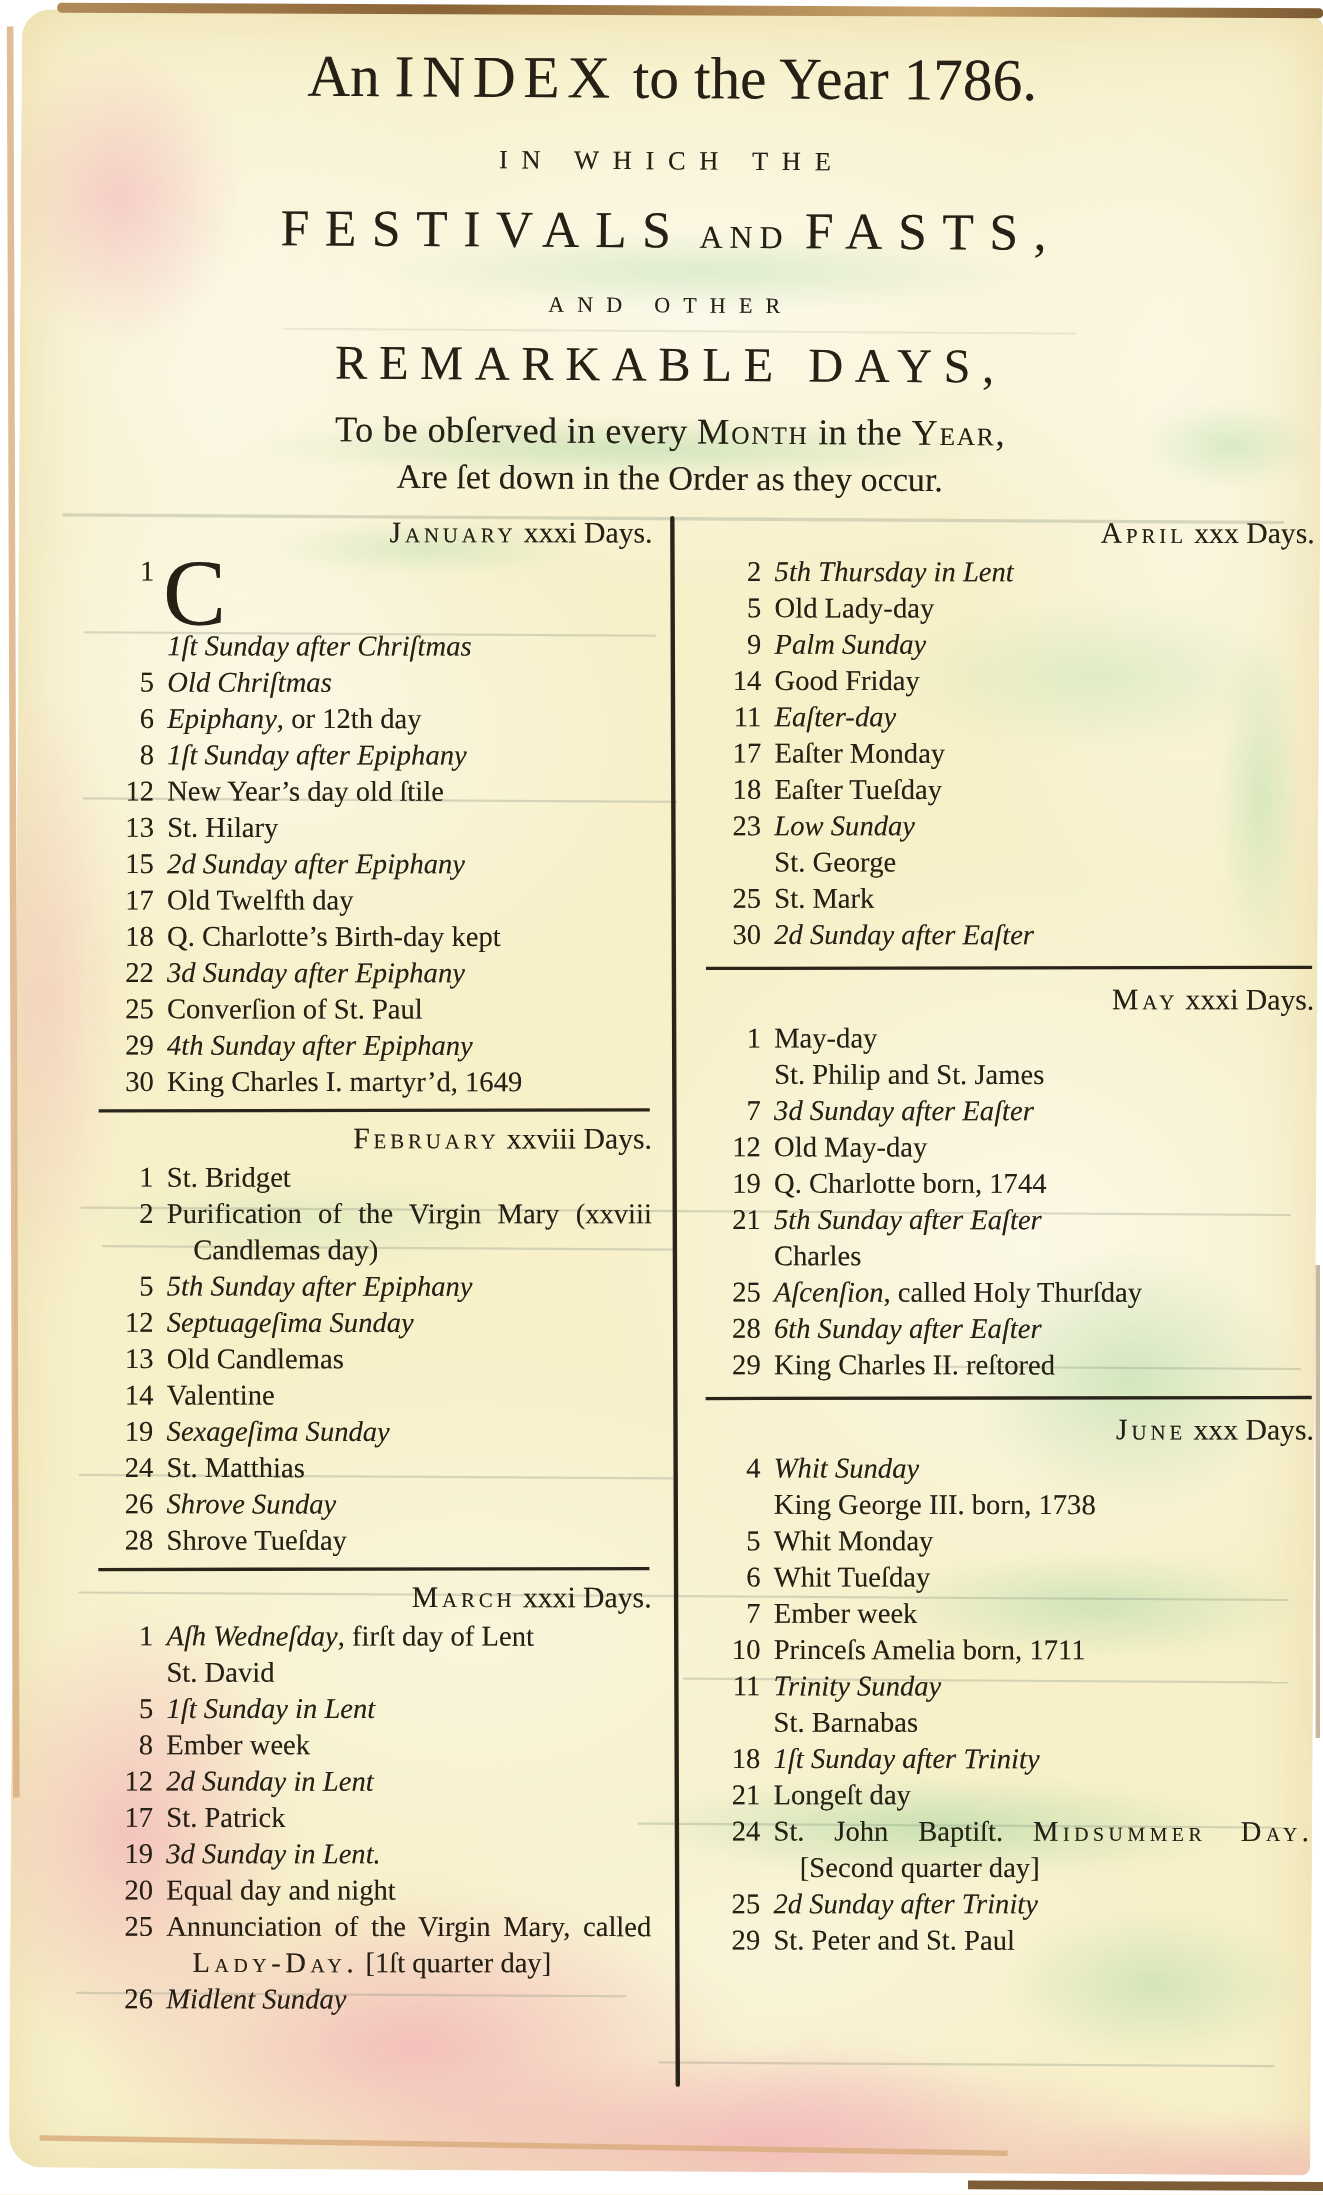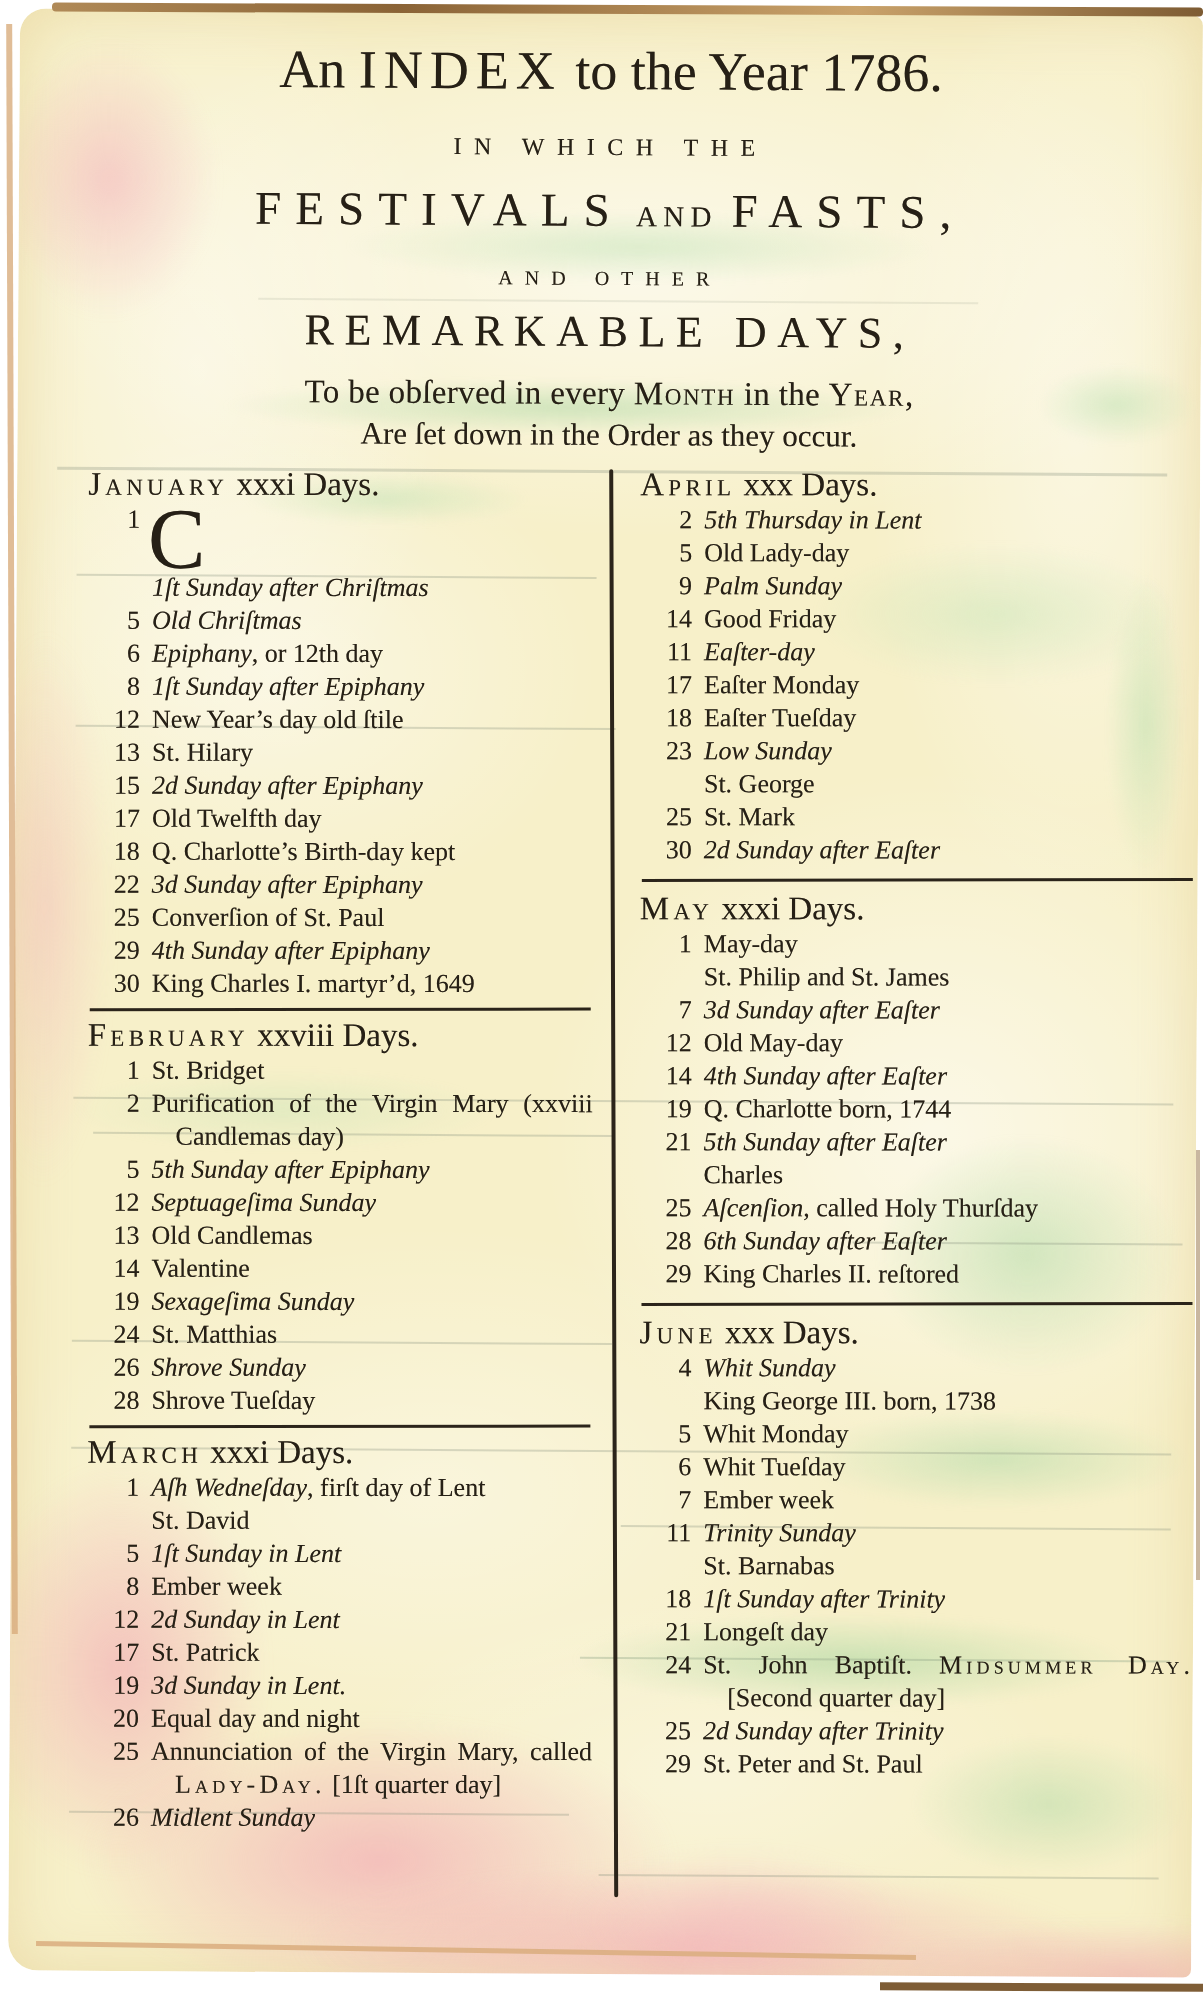--- a/index.html
+++ b/index.html
@@ -52,21 +52,21 @@
   .columns{
     position:relative;margin:14px 15px 0 71px;
     display:grid;grid-template-columns:505px 555px;column-gap:47px;
     transform:rotate(-0.3deg);transform-origin:50% 0;
   }
   .divider{
     position:absolute;left:521px;top:2px;height:1428px;width:4px;
     background:#2b241a;border-radius:2px;
     transform:rotate(-0.25deg);transform-origin:50% 0;z-index:4;
   }
-  .month-heading{text-align:left;font-size:33px;line-height:34px;margin-bottom:2px;}
+  .month-heading{text-align:right;font-size:27px;line-height:34px;margin-bottom:2px;}
   .entries{list-style:none;margin:0;padding:0;}
   .entry{
     padding-left:88px;text-indent:-88px;text-align:justify;
     font-size:26px;line-height:33px;
   }
   .entry .day{
     display:inline-block;width:52px;margin-right:12px;
     text-align:right;text-indent:0;
   }
   .entry-dropcap{display:flex;align-items:flex-start;padding-left:0;text-indent:0;}
@@ -213,38 +213,38 @@
             </ol>
           </section>
           <div class="section-rule"></div>
           <section class="month">
             <div class="month-heading"><span class="p-mc">May</span><span class="p-r"> xxxi Days.</span></div>
             <ol class="entries">
               <li class="entry"><span class="day">1</span><span class="etext"><span class="p-r">May-day</span></span></li>
               <li class="entry"><span class="day"></span><span class="etext"><span class="p-r">St. Philip and St. James</span></span></li>
               <li class="entry"><span class="day">7</span><span class="etext"><span class="p-i">3d Sunday after Eaſter</span></span></li>
               <li class="entry"><span class="day">12</span><span class="etext"><span class="p-r">Old May-day</span></span></li>
-              <li class="entry"><span class="day">14</span><span class="etext"><span class="p-i">4th Sunday after Eaſter</span></span></li>
               <li class="entry"><span class="day">19</span><span class="etext"><span class="p-r">Q. Charlotte born, 1744</span></span></li>
               <li class="entry"><span class="day">21</span><span class="etext"><span class="p-i">5th Sunday after Eaſter</span></span></li>
               <li class="entry"><span class="day"></span><span class="etext"><span class="p-r">Charles</span></span></li>
               <li class="entry"><span class="day">25</span><span class="etext"><span class="p-i">Aſcenſion</span><span class="p-r">, called Holy Thurſday</span></span></li>
               <li class="entry"><span class="day">28</span><span class="etext"><span class="p-i">6th Sunday after Eaſter</span></span></li>
               <li class="entry"><span class="day">29</span><span class="etext"><span class="p-r">King Charles II. reſtored</span></span></li>
             </ol>
           </section>
           <div class="section-rule"></div>
           <section class="month">
             <div class="month-heading"><span class="p-mc">June</span><span class="p-r"> xxx Days.</span></div>
             <ol class="entries">
               <li class="entry"><span class="day">4</span><span class="etext"><span class="p-i">Whit Sunday</span></span></li>
               <li class="entry"><span class="day"></span><span class="etext"><span class="p-r">King George III. born, 1738</span></span></li>
               <li class="entry"><span class="day">5</span><span class="etext"><span class="p-r">Whit Monday</span></span></li>
               <li class="entry"><span class="day">6</span><span class="etext"><span class="p-r">Whit Tueſday</span></span></li>
               <li class="entry"><span class="day">7</span><span class="etext"><span class="p-r">Ember week</span></span></li>
+              <li class="entry"><span class="day">10</span><span class="etext"><span class="p-r">Princeſs Amelia born, 1711</span></span></li>
               <li class="entry"><span class="day">11</span><span class="etext"><span class="p-i">Trinity Sunday</span></span></li>
               <li class="entry"><span class="day"></span><span class="etext"><span class="p-r">St. Barnabas</span></span></li>
               <li class="entry"><span class="day">18</span><span class="etext"><span class="p-i">1ſt Sunday after Trinity</span></span></li>
               <li class="entry"><span class="day">21</span><span class="etext"><span class="p-r">Longeſt day</span></span></li>
               <li class="entry"><span class="day">24</span><span class="etext"><span class="p-r">St. John Baptiſt. </span><span class="p-scsp">Midsummer Day.</span><span class="p-r"> [Second quarter day]</span></span></li>
               <li class="entry"><span class="day">25</span><span class="etext"><span class="p-i">2d Sunday after Trinity</span></span></li>
               <li class="entry"><span class="day">29</span><span class="etext"><span class="p-r">St. Peter and St. Paul</span></span></li>
             </ol>
           </section>
         </div>

